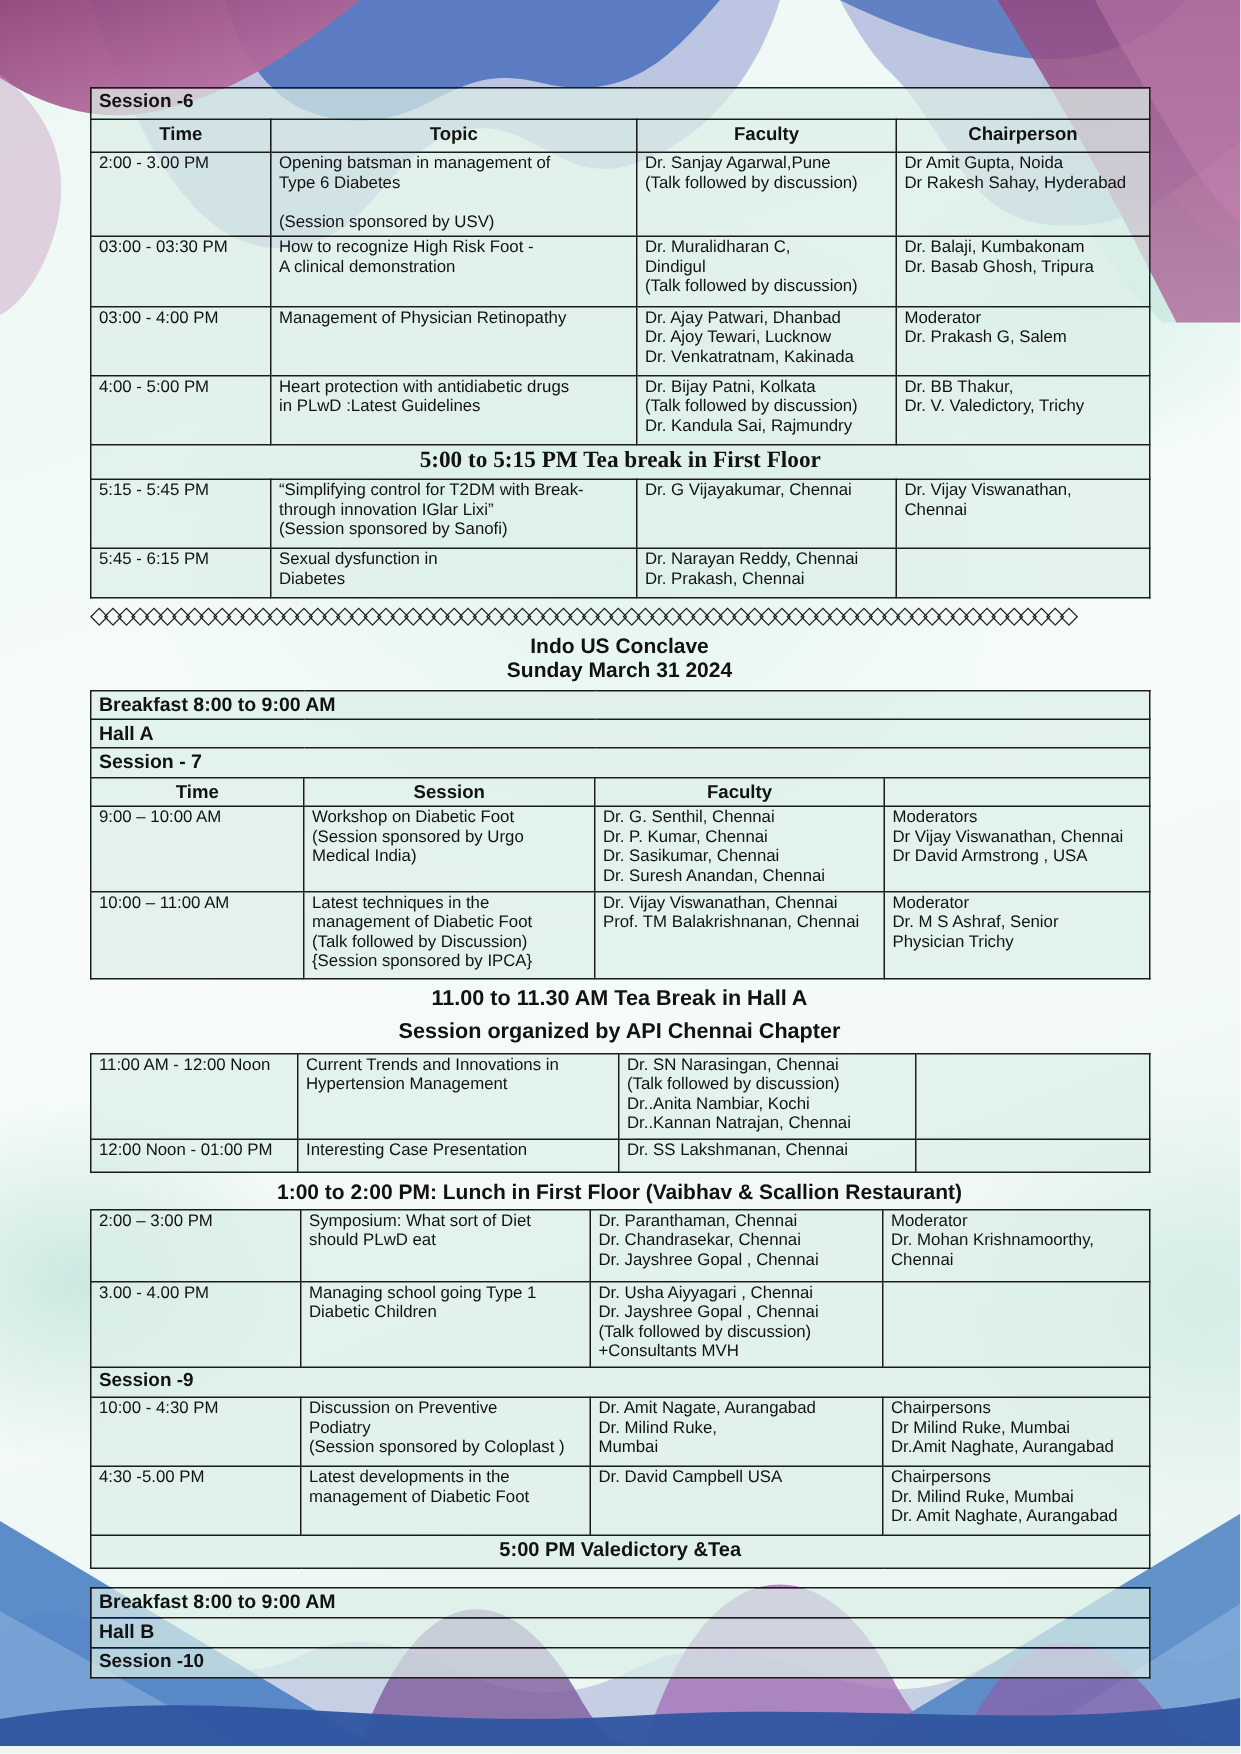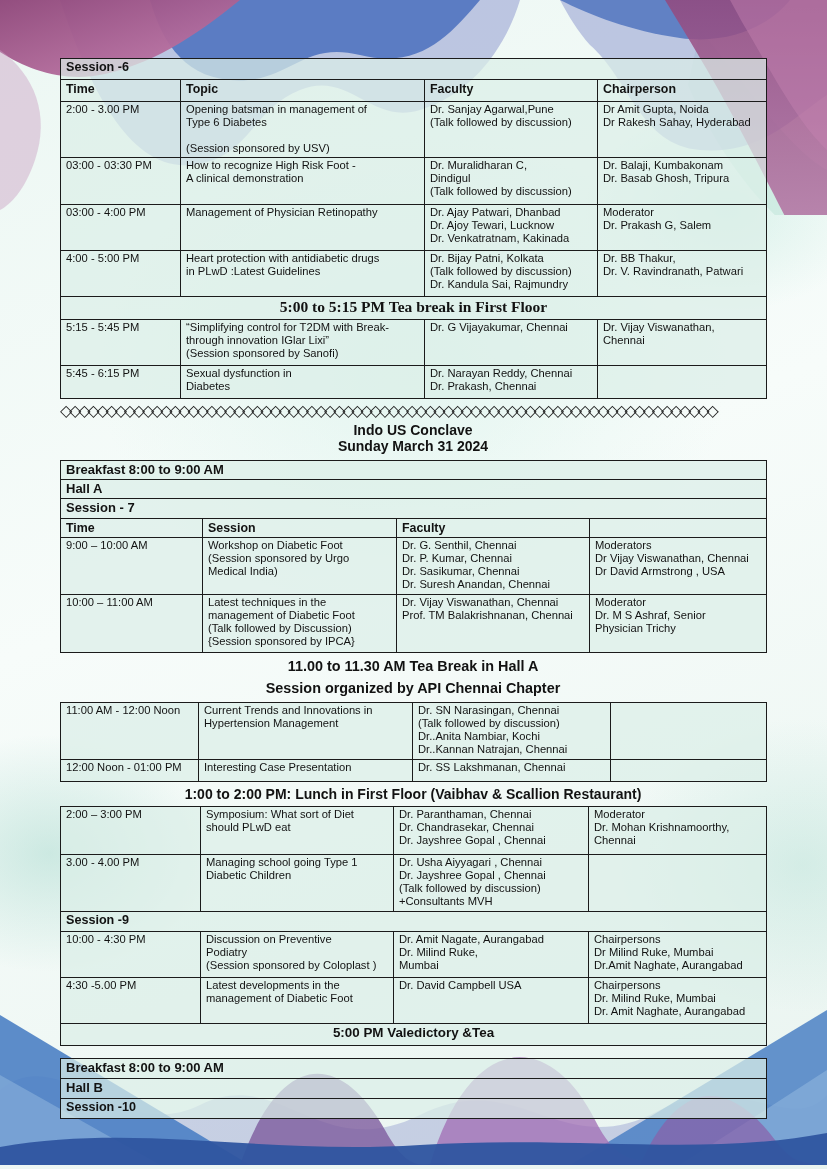--- a/index.html
+++ b/index.html
@@ -16,21 +16,21 @@
   .decor{position:absolute;left:0;z-index:0;pointer-events:none;}
   .decor.top{top:0;}
   .decor.bottom{bottom:0;}
   .content{position:absolute; left:60px; top:58px; width:706px; z-index:1;}
   table.tbl{border-collapse:collapse; table-layout:fixed; width:706px;
     font-size:11.2px; line-height:1.16; background:transparent;}
   table.tbl td{border:1.2px solid #1b1b1b; vertical-align:top; padding:1px 5px 2px 5px;
     background:rgba(219,238,232,.72); white-space:pre-line; overflow:hidden;}
   table.tbl{border:1.6px solid #1b1b1b;}
   td.title{font-weight:bold; font-size:12.6px; padding-top:2px;}
-  tr.head td{font-weight:bold; font-size:12.4px; padding-top:2px;}
+  tr.head td{font-weight:bold; font-size:12.4px; padding-top:2px;text-align:center;}
   td.centerb{font-weight:bold; text-align:left; font-size:13px; padding-top:2px;}
   td.teabreak{font-family:Liberation Serif, serif; font-weight:bold; text-align:center;
     font-size:15.5px; padding-top:1px;}
   td.valedictory{font-weight:bold; text-align:center; font-size:13.4px; padding-top:2px;}
   .divider{margin-top:3px; height:17px; overflow:hidden; white-space:nowrap;
     font-size:16px; letter-spacing:-3.2px; color:#1c1c1c; line-height:17px;}
   .bigline{text-align:center; font-weight:bold; font-size:14.4px; line-height:17px;}
   .hgroup{margin-top:3px;}
   .hgroup div{text-align:center; font-weight:bold; font-size:14px; line-height:16px;}
   .mt2{margin-top:2px;} .mt3{margin-top:3px;}
@@ -129,21 +129,21 @@
 Dr. Prakash G, Salem</td>
       </tr>
       <tr style="height:46px">
         <td>4:00 - 5:00 PM</td>
         <td>Heart protection with antidiabetic drugs
 in PLwD :Latest Guidelines</td>
         <td>Dr. Bijay Patni, Kolkata
 (Talk followed by discussion)
 Dr. Kandula Sai, Rajmundry</td>
         <td>Dr. BB Thakur,
-Dr. V. Ravindranath, Patwari</td>
+Dr. V. Valedictory, Trichy</td>
       </tr>
       <tr style="height:23px">
         <td colspan="4" class="teabreak">5:00 to 5:15 PM Tea break  in First Floor</td>
       </tr>
       <tr style="height:46px">
         <td>5:15 - 5:45 PM</td>
         <td>“Simplifying control for T2DM with Break-
 through innovation IGlar Lixi”
 (Session sponsored by Sanofi)</td>
         <td>Dr. G Vijayakumar, Chennai</td>

